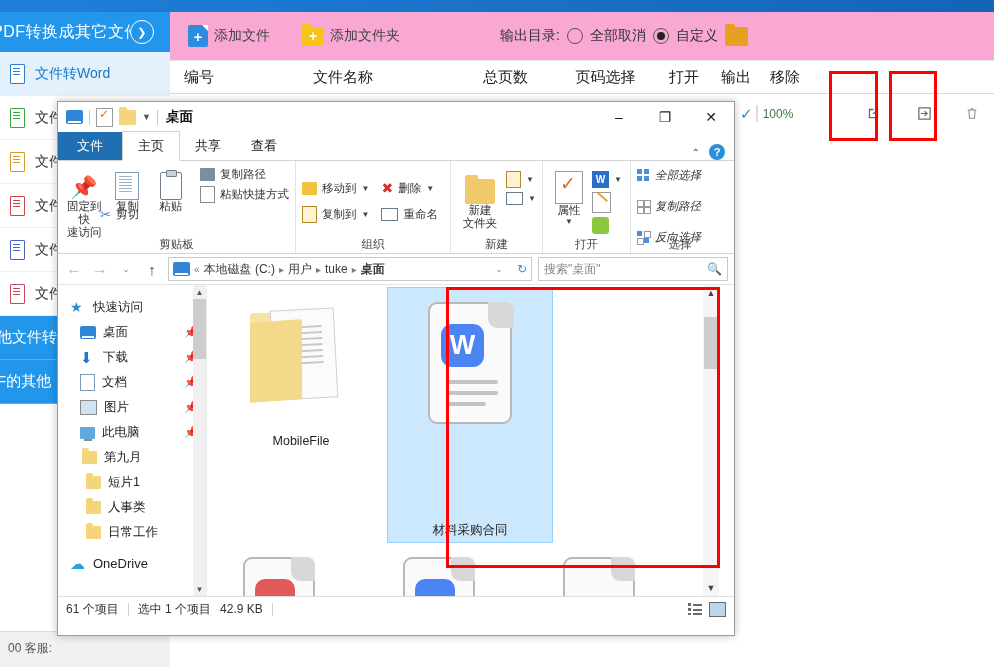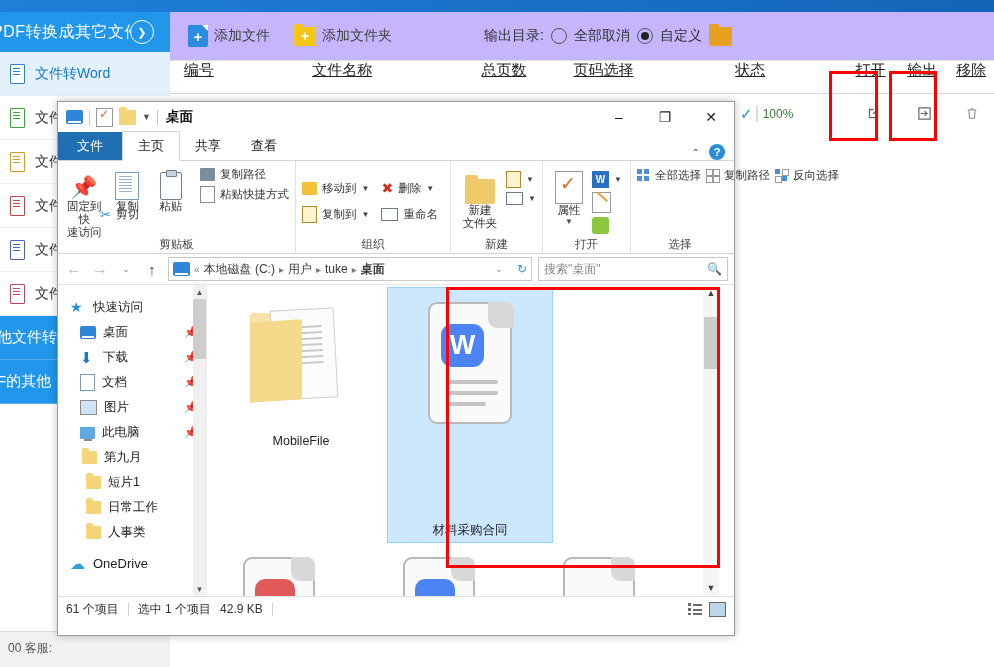--- a/index.html
+++ b/index.html
@@ -28,22 +28,22 @@
     border:1.4px solid currentColor;border-radius:1px;background:#fff;}
   .sico:after{content:"";position:absolute;left:4px;top:4px;width:7px;height:1.2px;
     box-shadow:0 3px 0 currentColor,0 6px 0 currentColor;background:currentColor;}
   .c-blue{color:#2e7fd0}.c-green{color:#3aa53a}.c-orange{color:#d79b2a}
   .c-red{color:#cc4343}.c-indigo{color:#4a62c0}.c-pink{color:#c8445f}
   .side-item.blue{background:#2196ea;color:#fff;border-bottom:1px solid #57b1f0;}
   .side-foot{position:absolute;left:0;bottom:0;width:170px;height:36px;background:#f1f1f1;
     border-top:1px solid #dcdcdc;color:#555;font-size:12px;padding:8px 0 0 8px;box-sizing:border-box;}
   
   .main{position:absolute;left:170px;top:12px;right:0;bottom:0;background:#fff;}
-  .toolbar{height:48px;background:#c4b5fd;border-bottom:1px solid #e2e2e2;
-    display:flex;align-items:center;padding:0 8px;gap:4px;}
+  .toolbar{height:48px;background:#f9a8d4;border-bottom:1px solid #e2e2e2;
+    display:flex;align-items:center;padding:0 8px;gap:12px;}
   .tbtn{display:flex;align-items:center;gap:6px;padding:4px 10px;font-size:14px;color:#444;cursor:pointer;}
   .ic-addfile{width:20px;height:22px;background:#2b8ce0;border-radius:2px;position:relative;flex:none;}
   .ic-addfile:before{content:"";position:absolute;right:0;top:0;border-width:0 6px 6px 0;
     border-style:solid;border-color:transparent #fff transparent transparent;}
   .ic-addfile:after{content:"+";position:absolute;left:0;right:0;top:2px;text-align:center;
     color:#fff;font-size:15px;font-weight:bold;line-height:20px;}
   .ic-addfolder{width:22px;height:19px;background:#f5c518;border-radius:2px 2px 2px 2px;position:relative;flex:none;}
   .ic-addfolder:before{content:"";position:absolute;left:0;top:-3px;width:9px;height:4px;
     background:#f5c518;border-radius:2px 2px 0 0;}
   .ic-addfolder:after{content:"+";position:absolute;left:0;right:0;top:0;text-align:center;
@@ -52,22 +52,22 @@
   .radio{width:14px;height:14px;border:1.6px solid #555;border-radius:50%;position:relative;flex:none;cursor:pointer;}
   .radio.on:after{content:"";position:absolute;left:3px;top:3px;width:8px;height:8px;
     background:#222;border-radius:50%;}
   .outpath{width:198px;height:22px;border:1px solid #9a9a9a;background:#fff;
     font-family:"Liberation Mono","DejaVu Sans Mono",monospace;font-size:12px;
     padding:0 4px;box-sizing:border-box;color:#111;line-height:22px;}
   .ic-folder{width:23px;height:19px;background:#e8a020;border-radius:2px;position:relative;flex:none;cursor:pointer;}
   .ic-folder:before{content:"";position:absolute;left:0;top:-3px;width:10px;height:4px;
     background:#e8a020;border-radius:2px 2px 0 0;}
   
-  .thead{height:32px;border-bottom:1px solid #d8d8d8;display:flex;align-items:flex-start;
-    font-size:15px;color:#222;text-decoration:underline;}
+  .thead{height:32px;border-bottom:1px solid #d8d8d8;display:flex;align-items:center;
+    font-size:15px;color:#222;}
   .thead>div,.trow>div{text-align:center;}
   .col-no{width:58px}.col-name{width:230px}.col-pages{width:95px}
   .col-sel{width:105px}.col-status{width:190px}
   .col-open{width:52px}.col-out{width:52px}.col-rm{width:46px}
   .trow{height:38px;display:flex;align-items:center;font-size:13px;color:#333;}
   .wicon{width:24px;height:24px;background:#2b6fc7;color:#fff;font-size:13px;font-weight:bold;
     display:flex;align-items:center;justify-content:center;border-radius:1px;}
   .namecell{display:flex;align-items:center;gap:8px;justify-content:flex-start;padding-left:22px;}
   .progwrap{width:160px;height:20px;background:#fff;border:1px solid #dcdcdc;position:relative;margin:0 auto;}
   .progbar{position:absolute;left:0;top:0;bottom:0;width:100%;background:#ccf0c4;}
@@ -147,21 +147,21 @@
   .i-ren{width:15px;height:11px;border:1.3px solid #6b7b8b;background:#fff;}
   .i-newfold{width:30px;height:25px;background:#f0c96a;border-radius:2px;position:relative;}
   .i-newfold:before{content:"";position:absolute;left:0;top:-4px;width:13px;height:5px;background:#f0c96a;border-radius:2px 2px 0 0;}
   .i-prop{width:26px;height:31px;background:#fff;border:1.4px solid #9a9a9a;position:relative;}
   .i-prop:after{content:"✓";position:absolute;left:4px;top:2px;font-size:19px;color:#e06a20;line-height:1;}
   .i-wsm{width:17px;height:17px;background:#2b6fc7;color:#fff;font-size:10px;font-weight:bold;
     display:flex;align-items:center;justify-content:center;}
   .i-edit{width:17px;height:19px;background:#fff;border:1.3px solid #9a9a9a;position:relative;}
   .i-edit:after{content:"";position:absolute;left:3px;top:3px;width:13px;height:2px;background:#e8a33a;transform:rotate(42deg);}
   .i-hist{width:17px;height:17px;border-radius:3px;background:#8dc63f;position:relative;}
-  .selgrp{display:flex;flex-direction:row;gap:5px;padding-top:4px;}
+  .selgrp{display:flex;flex-direction:column;gap:16px;padding-top:4px;font-style:italic;}
   .selrow{display:flex;align-items:center;gap:5px;font-size:11.5px;color:#333;cursor:pointer;white-space:nowrap;}
   .selic{width:13px;height:13px;position:relative;}
   .sq{position:absolute;width:5px;height:5px;}
   .caretdn{font-size:8px;color:#444;}
   
   .addrbar{height:30px;display:flex;align-items:center;gap:6px;padding:0 6px;background:#fff;
     border-bottom:1px solid #e6e6e6;}
   .navb{width:20px;text-align:center;font-size:16px;color:#b9b9b9;cursor:pointer;}
   .navb.up{color:#4a4a4a;font-size:15px;}
   .navb.dn{font-size:9px;color:#8a8a8a;}
@@ -297,21 +297,20 @@
         <span>自定义</span>
         <span class="ic-folder"></span>
       </div>
     </div>
 
     <div class="thead">
       <div class="col-no">编号</div>
       <div class="col-name">文件名称</div>
       <div class="col-pages">总页数</div>
       <div class="col-sel">页码选择</div>
-      <div class="col-status">状态</div>
       <div class="col-open">打开</div>
       <div class="col-out">输出</div>
       <div class="col-rm">移除</div>
     </div>
     <div class="trow">
       <div class="col-no">1</div>
       <div class="col-name namecell">
         <span class="wicon">W</span>
         <span>材料采购合同.docx</span>
       </div>
@@ -593,25 +592,25 @@
       <div class="navrow" style="padding-left:24px">
         <span class="ni ni-f"></span>
         <span>第九月</span>
       </div>
       <div class="navrow" style="padding-left:28px">
         <span class="ni ni-f"></span>
         <span>短片1</span>
       </div>
       <div class="navrow" style="padding-left:28px">
         <span class="ni ni-f"></span>
-        <span>日常工作</span>
+        <span>人事类</span>
       </div>
       <div class="navrow" style="padding-left:28px">
         <span class="ni ni-f"></span>
-        <span>人事类</span>
+        <span>日常工作</span>
       </div>
       <div class="navrow" style="padding-left:12px;margin-top:6px">
         <span class="ni ni-cloud">☁</span>
         <span style="font-size:13px">OneDrive</span>
       </div>
       <div class="nvs">
         <div class="ar">▲</div>
         <div class="thumb"></div>
         <div class="ar" style="position:absolute;bottom:0;left:0;width:13px">▼</div>
       </div>

